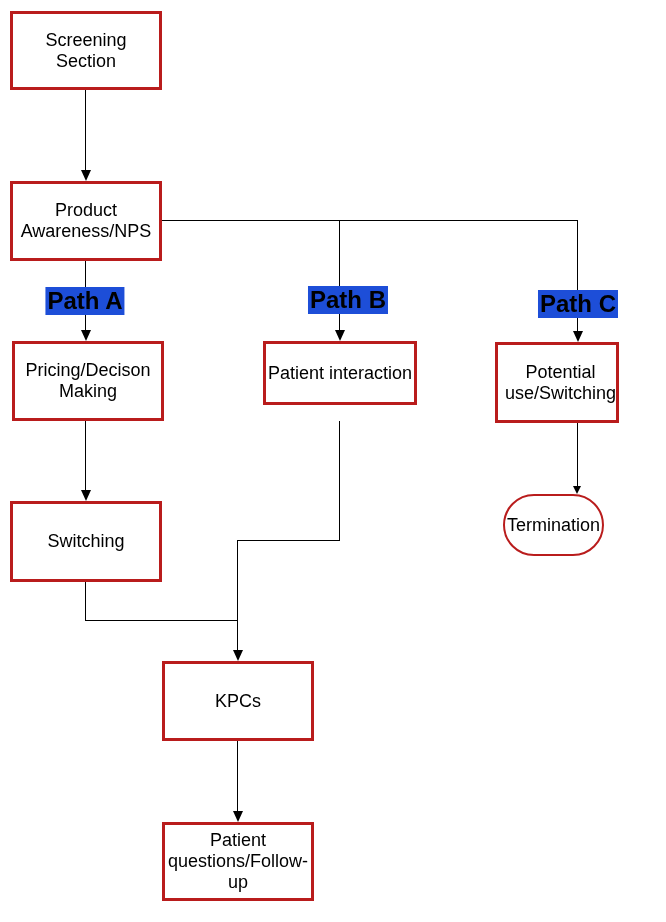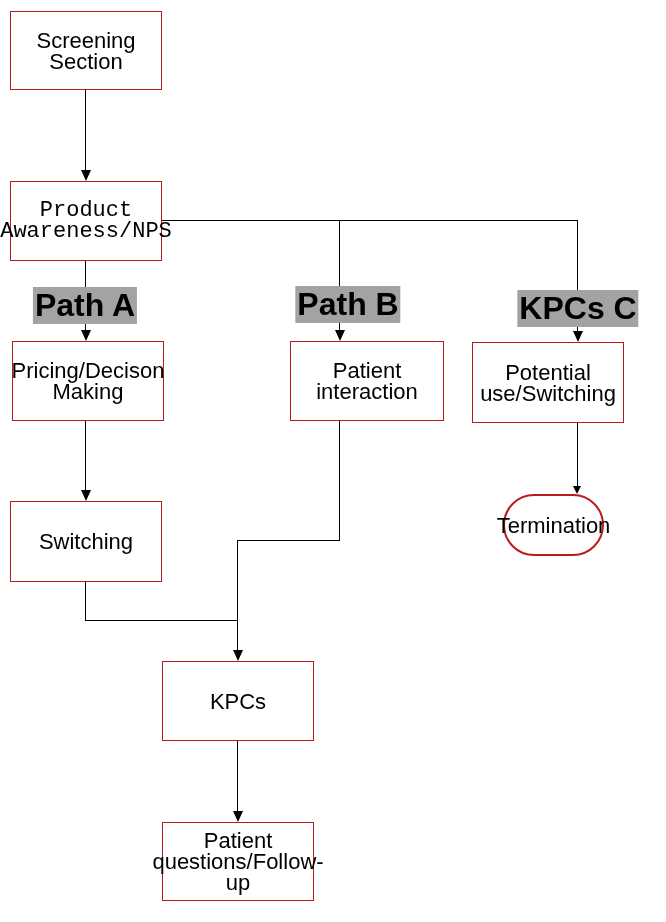--- a/index.html
+++ b/index.html
@@ -8,27 +8,27 @@
     width: 666px;
     height: 922px;
     background: #ffffff;
     font-family: "Liberation Sans", sans-serif;
     color: #000000;
     overflow: hidden;
   }
   .node {
     position: absolute;
     box-sizing: border-box;
-    border: 1px solid #b91c1c;
+    border: 3px solid #b91c1c;
     background: #ffffff;
     display: flex;
     align-items: center;
     justify-content: center;
     text-align: center;
-    font-size: 22px;
+    font-size: 18px;
     line-height: 21px;
     white-space: pre-line;
   }
   .terminator {
     border-radius: 31px;
     border-width: 2px;
   }
   .vline { position: absolute; width: 1px; background: #000000; }
   .hline { position: absolute; height: 1px; background: #000000; }
   .arrow-down {
@@ -39,23 +39,23 @@
     border-top: 11px solid #000000;
   }
   .arrow-down.small {
     border-left-width: 4px;
     border-right-width: 4px;
     border-top-width: 8px;
   }
   .path-label {
     position: absolute;
     transform: translateX(-50%);
-    font-size: 32px;
+    font-size: 24px;
     font-weight: bold;
-    background: #a3a3a3;
+    background: #1d4ed8;
     padding: 0 2px;
     white-space: nowrap;
   }
 </style>
 </head>
 <body>
 
 <div class="canvas">
 
   <div>
@@ -104,41 +104,41 @@
     <div class="arrow-down small" style="left:573px; top:486px;"></div>
   </div>
 
   <div>
     <div class="vline" style="left:237px; top:741px; height:70px;"></div>
     <div class="arrow-down" style="left:233px; top:811px;"></div>
   </div>
 
   <div class="path-label" style="left:85px; top:287px;">Path A</div>
   <div class="path-label" style="left:348px; top:286px;">Path B</div>
-  <div class="path-label" style="left:578px; top:290px;">KPCs C</div>
+  <div class="path-label" style="left:578px; top:290px;">Path C</div>
 
   <div class="node" style="left:10px; top:11px; width:152px; height:79px;">
     <span>Screening Section</span>
   </div>
 
-  <div class="node" style="left:10px; top:181px; width:152px; height:80px;font-family:Liberation Mono, monospace;">
+  <div class="node" style="left:10px; top:181px; width:152px; height:80px;">
     <span>Product
 Awareness/NPS</span>
   </div>
 
   <div class="node" style="left:12px; top:341px; width:152px; height:80px;">
     <span>Pricing/Decison
 Making</span>
   </div>
 
-  <div class="node" style="left:263px; top:341px; width:154px; height:80px;margin-left:27px;">
+  <div class="node" style="left:263px; top:341px; width:154px; height:64px;">
     <span>Patient interaction</span>
   </div>
 
-  <div class="node" style="left:472px; top:342px; width:152px; height:81px;">
+  <div class="node" style="left:495px; top:342px; width:124px; height:81px;justify-content:flex-end;">
     <span>Potential
 use/Switching</span>
   </div>
 
   <div class="node" style="left:10px; top:501px; width:152px; height:81px;">
     <span>Switching</span>
   </div>
 
   <div class="node terminator" style="left:503px; top:494px; width:101px; height:62px;">
     <span>Termination</span>

